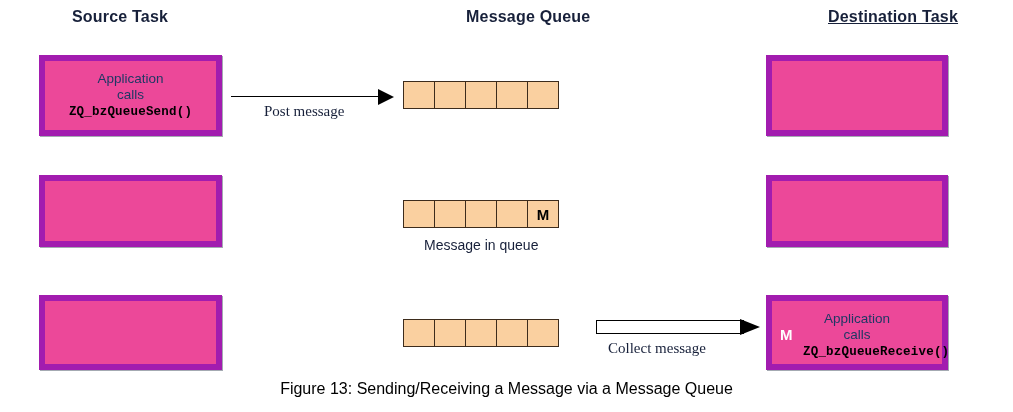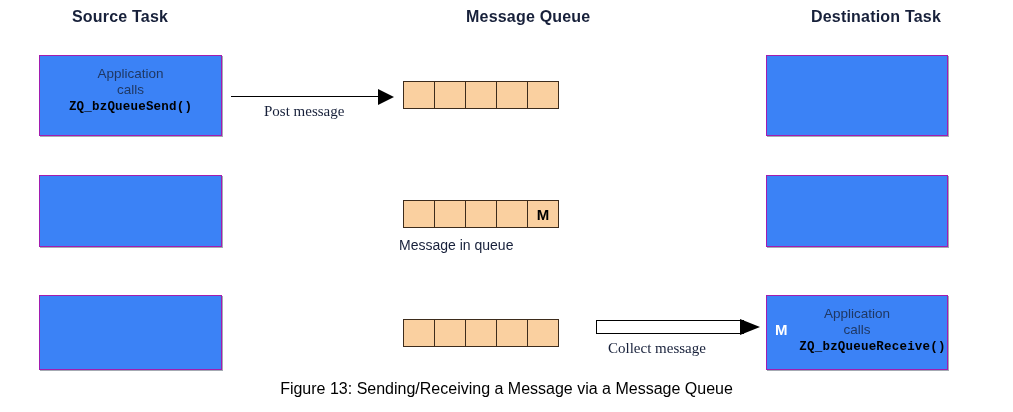--- a/index.html
+++ b/index.html
@@ -20,27 +20,27 @@
     position: absolute;
     font-family: "Liberation Sans", sans-serif;
     font-weight: bold;
     font-size: 16px;
     color: #17203a;
     letter-spacing: 0.2px;
     white-space: nowrap;
   }
   #hdr-source      { left: 72px;  top: 8px; }
   #hdr-queue       { left: 421px; top: 8px; margin-left: 45px; }
-  #hdr-destination { left: 811px; top: 8px; }
+  #hdr-destination { left: 828px; top: 8px; text-decoration: underline; }
 
   
   .task-box {
     position: absolute;
-    background: #3b82f6;
-    border: 1px solid #a21caf;
+    background: #ec4899;
+    border: 6px solid #a21caf;
     box-sizing: border-box;
     box-shadow: 1px 1px 0 rgba(90,100,115,0.55);
   }
   .task-box .lines {
     position: absolute;
     left: 0;
     right: 0;
     text-align: center;
     font-family: "Liberation Sans", sans-serif;
     font-size: 13.5px;
@@ -112,21 +112,21 @@
   #queue-2 { left: 403px; top: 200px; }
   #queue-3 { left: 403px; top: 319px; }
 
   .queue-caption {
     position: absolute;
     font-family: "Liberation Sans", sans-serif;
     font-size: 14px;
     color: #17203a;
     white-space: nowrap;
   }
-  #queue-2-caption { left: 399px; top: 237px; }
+  #queue-2-caption { left: 424px; top: 237px; }
 
   
   .arrow-line {
     position: absolute;
     background: #000000;
   }
   #arrow-post-shaft {
     left: 231px;
     top: 96px;
     width: 149px;

